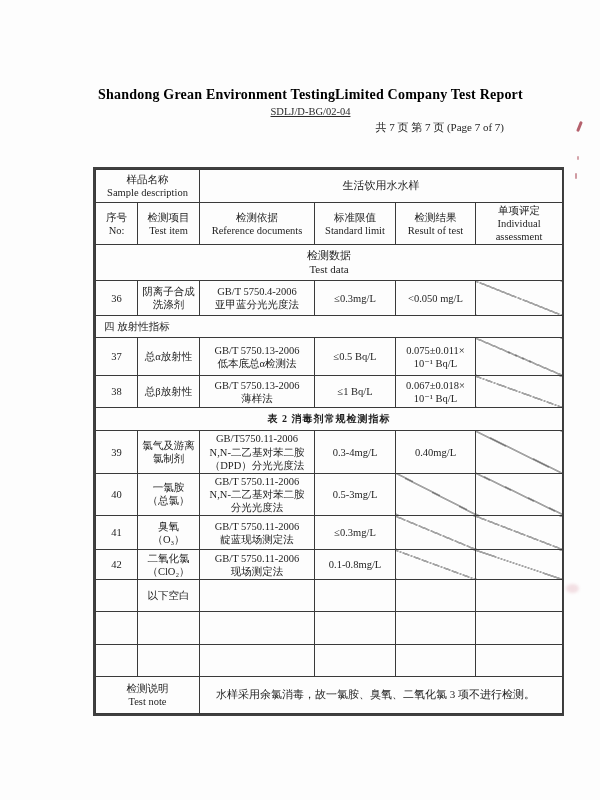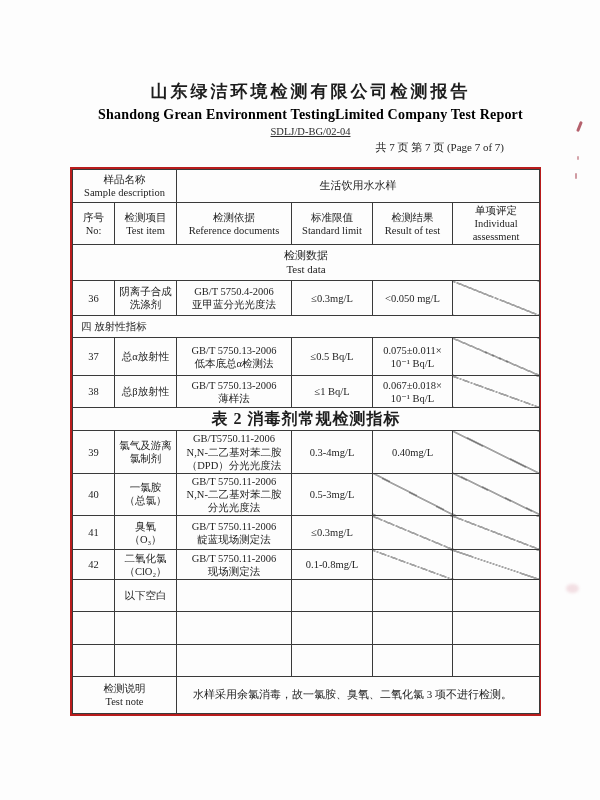--- a/index.html
+++ b/index.html
@@ -9,48 +9,47 @@
     color:#222;position:relative;overflow:hidden;
   }
   .sheet{position:absolute;left:0;top:0;width:600px;height:800px;background:#fdfdfd;}
   
   .header{position:absolute;left:77px;top:82px;width:467px;}
   .title-zh{font-size:17px;font-weight:bold;text-align:center;letter-spacing:3px;line-height:20px;color:#1c1c1c;}
   .title-en{font-size:14px;font-weight:bold;text-align:center;margin-top:6px;line-height:14px;color:#000000;letter-spacing:.2px;}
   .doc-code{font-size:10.5px;text-align:center;margin-top:4px;line-height:11px;color:#2a2a2a;text-decoration:underline;}
   .page-info{font-size:11px;text-align:right;padding-right:40px;margin-top:4px;line-height:13px;color:#1f1f1f;}
   
-  .tablewrap{position:absolute;left:70px;top:167px;width:467px;border:2px solid #b91c1c;}
+  .tablewrap{position:absolute;left:93px;top:167px;width:467px;border:2px solid #404040;}
   table{border-collapse:collapse;table-layout:fixed;width:467px;}
   td{
     border:1px solid #3a3a3a;font-size:10.5px;line-height:1.25;
     text-align:center;vertical-align:middle;padding:1px 2px;
     white-space:pre-line;color:#1d1d1d;overflow:hidden;
   }
   .left{text-align:left;padding-left:8px;}
   .note-text{text-align:left;padding-left:16px;font-size:11px;}
-  .t2title{font-weight:bold;font-size:16px;letter-spacing:1px;}
+  .t2title{font-weight:bold;font-size:10px;letter-spacing:1px;}
   .tdata{font-size:11px;margin-top:7px;}
   .diag{
     background-image:linear-gradient(to right top,transparent 49.3%,#4a4a4a 49.3%,#4a4a4a 50.7%,transparent 50.7%);
   }
   
   .stamp-mark{position:absolute;background:#a33a48;border-radius:2px;}
   .m1{left:578px;top:121px;width:3px;height:11px;transform:rotate(22deg);opacity:.8;}
   .m2{left:577px;top:156px;width:2px;height:4px;opacity:.45;}
   .m3{left:575px;top:173px;width:2px;height:6px;opacity:.5;}
   .smudge{position:absolute;left:566px;top:584px;width:13px;height:9px;background:#dfa8b4;opacity:.35;border-radius:50%;filter:blur(1.5px);}
 </style>
 </head>
 <body>
 
 <div class="sheet">
 
   <div class="header">
-    <div class="title-zh">山东绿洁环境检测有限公司检测报告</div>
     <div class="title-en">Shandong Grean Environment TestingLimited Company Test Report</div>
     <div class="doc-code">SDLJ/D-BG/02-04</div>
     <div class="page-info">共 7 页  第 7 页  (Page 7 of 7)</div>
   </div>
 
   <div class="tablewrap">
 
     <table>
       <colgroup>
           <col style="width:104px">

